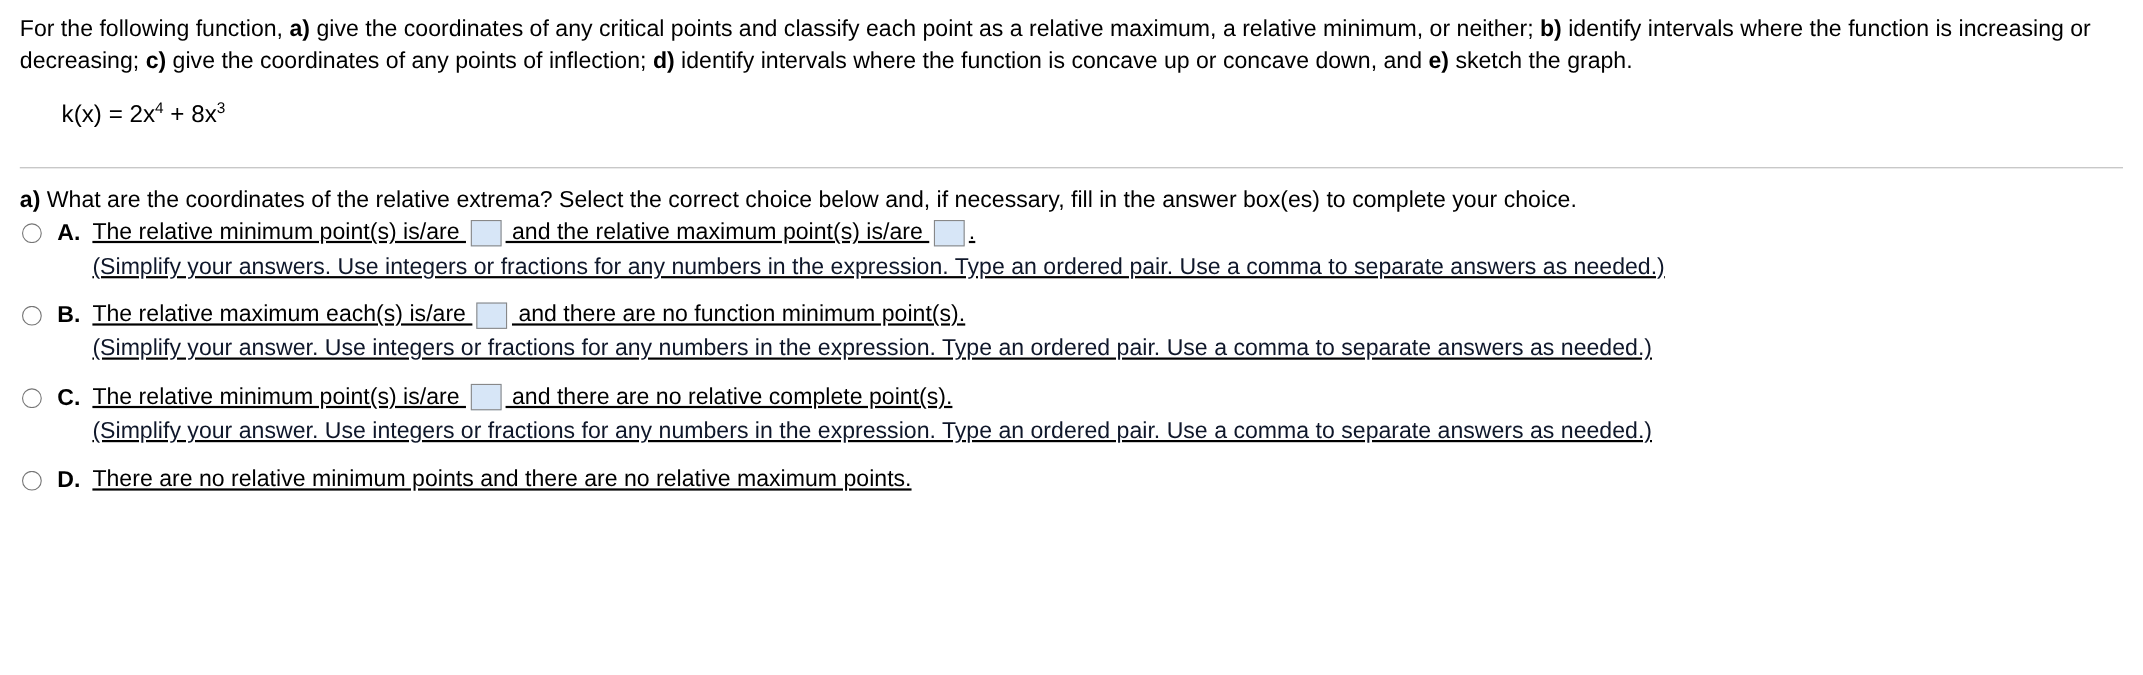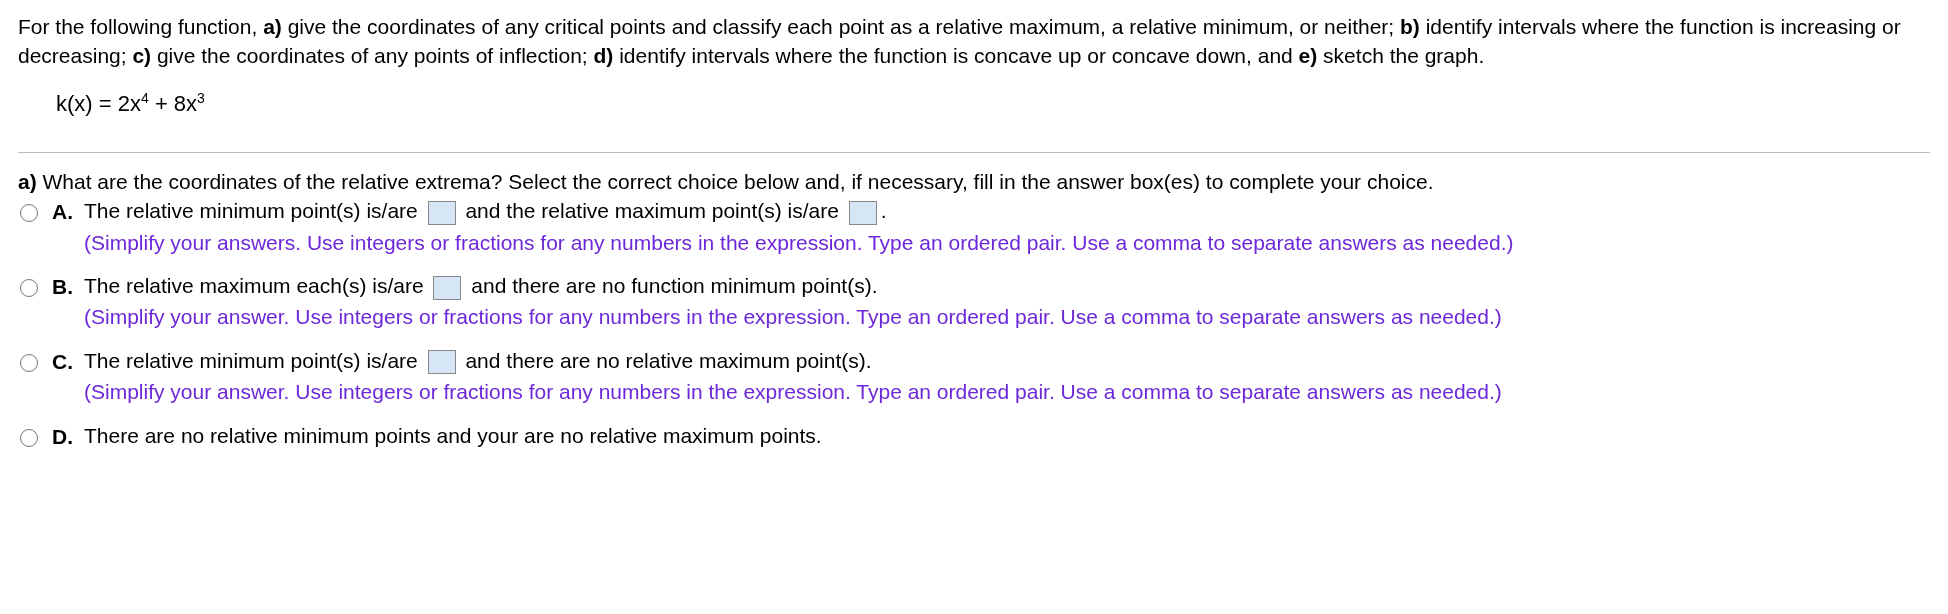--- a/index.html
+++ b/index.html
@@ -52,36 +52,37 @@
       accent-color: #1a5fd6;
     }
     .letter-cell {
       width: 32px;
       font-weight: bold;
       flex-shrink: 0;
       padding-top: 1px;
     }
     .choice-body {
       flex: 1;
+      text-decoration: underline;
     }
     .choice-line1 {
       color: #000;
       margin-bottom: 2px;
     }
     .answer-box {
       display: inline-block;
       width: 28px;
       height: 24px;
       border: 1px solid #888;
       background: #d7e6f7;
       vertical-align: middle;
       margin: 0 4px;
     }
     .choice-hint {
-      color: #6d28d9;
+      color: #0f172a;
     }
     .bold {
       font-weight: bold;
     }
   </style>
 </head>
 <body>
 
 <div class="question-intro">
   <span>For the following function, </span><span class="bold">a)</span><span> give the coordinates of any critical points and classify each point as a relative maximum, a relative minimum, or neither; </span><span class="bold">b)</span><span> identify intervals where the function is increasing or decreasing; </span><span class="bold">c)</span><span> give the coordinates of any points of inflection; </span><span class="bold">d)</span><span> identify intervals where the function is concave up or concave down, and </span><span class="bold">e)</span><span> sketch the graph.</span>
@@ -125,29 +126,29 @@
     </div>
   </div>
 
   <div class="choice-row">
     <div class="radio-cell">
       <input type="radio" name="extrema" style="">
     </div>
     <div class="letter-cell">C.</div>
     <div class="choice-body">
       <div class="choice-line1">
-        <span>The relative minimum point(s) is/are </span><input type="text" class="answer-box" style=""><span> and there are no relative maximum point(s).</span>
+        <span>The relative minimum point(s) is/are </span><input type="text" class="answer-box" style=""><span> and there are no relative complete point(s).</span>
       </div>
       <div class="choice-hint">(Simplify your answer. Use integers or fractions for any numbers in the expression. Type an ordered pair. Use a comma to separate answers as needed.)</div>
     </div>
   </div>
 
   <div class="choice-row">
     <div class="radio-cell">
       <input type="radio" name="extrema" style="">
     </div>
     <div class="letter-cell">D.</div>
     <div class="choice-body">
-      <div class="choice-line1">There are no relative minimum points and your are no relative maximum points.</div>
+      <div class="choice-line1">There are no relative minimum points and there are no relative maximum points.</div>
     </div>
   </div>
 
 </div>
 
 </body></html>

